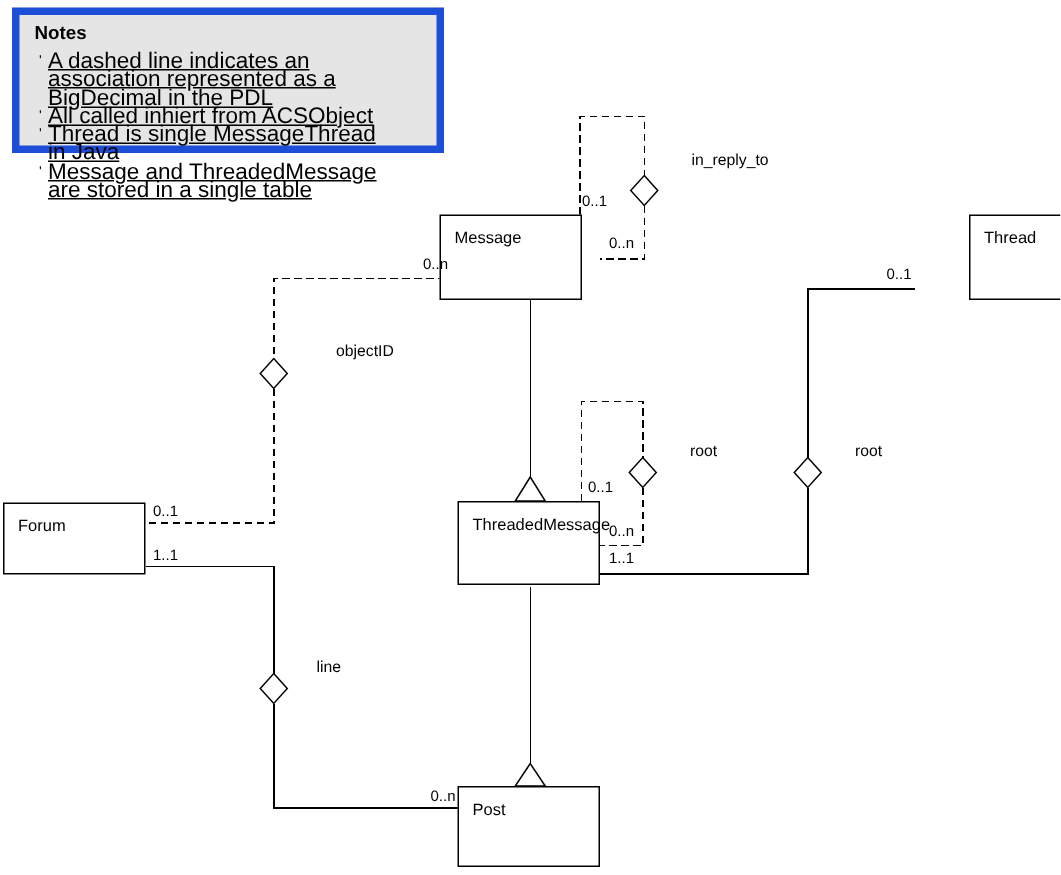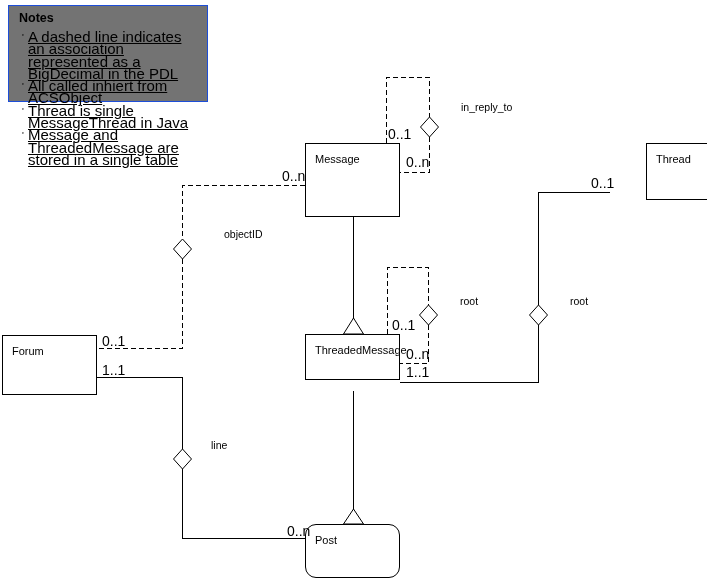--- a/index.html
+++ b/index.html
@@ -31,39 +31,39 @@
   }
   .entity-label {
     position: absolute;
     left: 9px;
     top: 9px;
     font-size: 11px;
     white-space: nowrap;
   }
   .mult {
     position: absolute;
-    font-size: 14px;
+    font-size: 10px;
     line-height: 11px;
     white-space: nowrap;
   }
   .assoc-label {
     position: absolute;
     font-size: 10.5px;
     line-height: 11px;
     white-space: nowrap;
     padding-left: 24px;
   }
   .notes {
     position: absolute;
     left: 8px;
     top: 5px;
-    width: 200px;
+    width: 288px;
     height: 97px;
-    border: 1px solid #1d4ed8;
-    background: #737373;
+    border: 5px solid #1d4ed8;
+    background: #e5e5e5;
     box-sizing: border-box;
     padding: 5px 8px 0 10px;
   }
   .notes-title {
     font-size: 12.5px;
     font-weight: bold;
     margin-bottom: 6px;
   }
   .note-item {
     display: flex;
@@ -110,37 +110,37 @@
 
     <polyline points="305,185.5 182.5,185.5 182.5,239" stroke-dasharray="5,3"></polyline>
     <polygon points="182.5,239 191.5,249 182.5,259 173.5,249" fill="#ffffff" shape-rendering="auto"></polygon>
     <polyline points="182.5,259 182.5,348.5 97,348.5" stroke-dasharray="5,3"></polyline>
 
     <polyline points="387.5,334 387.5,267.5 428.5,267.5 428.5,305" stroke-dasharray="5,3"></polyline>
     <polygon points="428.5,305 437.5,315 428.5,325 419.5,315" fill="#ffffff" shape-rendering="auto"></polygon>
     <polyline points="428.5,325 428.5,363.5 400,363.5" stroke-dasharray="5,3"></polyline>
   </svg>
 
-  <div class="entity" style="left:305px; top:143px; width:95px; height:74px;">
+  <div class="entity" style="left:293px; top:143px; width:95px; height:57px;">
     <span class="entity-label">Message</span>
   </div>
 
   <div class="entity" style="left:610px; top:143px; width:93px; height:57px;margin-left:36px;">
     <span class="entity-label">Thread</span>
   </div>
 
-  <div class="entity" style="left:305px; top:334px; width:95px; height:46px;">
+  <div class="entity" style="left:305px; top:334px; width:95px; height:56px;">
     <span class="entity-label">ThreadedMessage</span>
   </div>
 
-  <div class="entity" style="left:2px; top:335px; width:95px; height:60px;">
+  <div class="entity" style="left:2px; top:335px; width:95px; height:48px;">
     <span class="entity-label">Forum</span>
   </div>
 
-  <div class="entity" style="left:305px; top:524px; width:95px; height:54px;border-radius:11px;">
+  <div class="entity" style="left:305px; top:524px; width:95px; height:54px;">
     <span class="entity-label">Post</span>
   </div>
 
   <div class="assoc-label" style="left:437px; top:102px;">in_reply_to</div>
   <div class="assoc-label" style="left:188px; top:229px;margin-left:12px;">objectID</div>
   <div class="assoc-label" style="left:436px; top:296px;">root</div>
   <div class="assoc-label" style="left:546px; top:296px;">root</div>
   <div class="assoc-label" style="left:187px; top:440px;">line</div>
 
   <div class="mult" style="left:388px; top:129px;">0..1</div>

